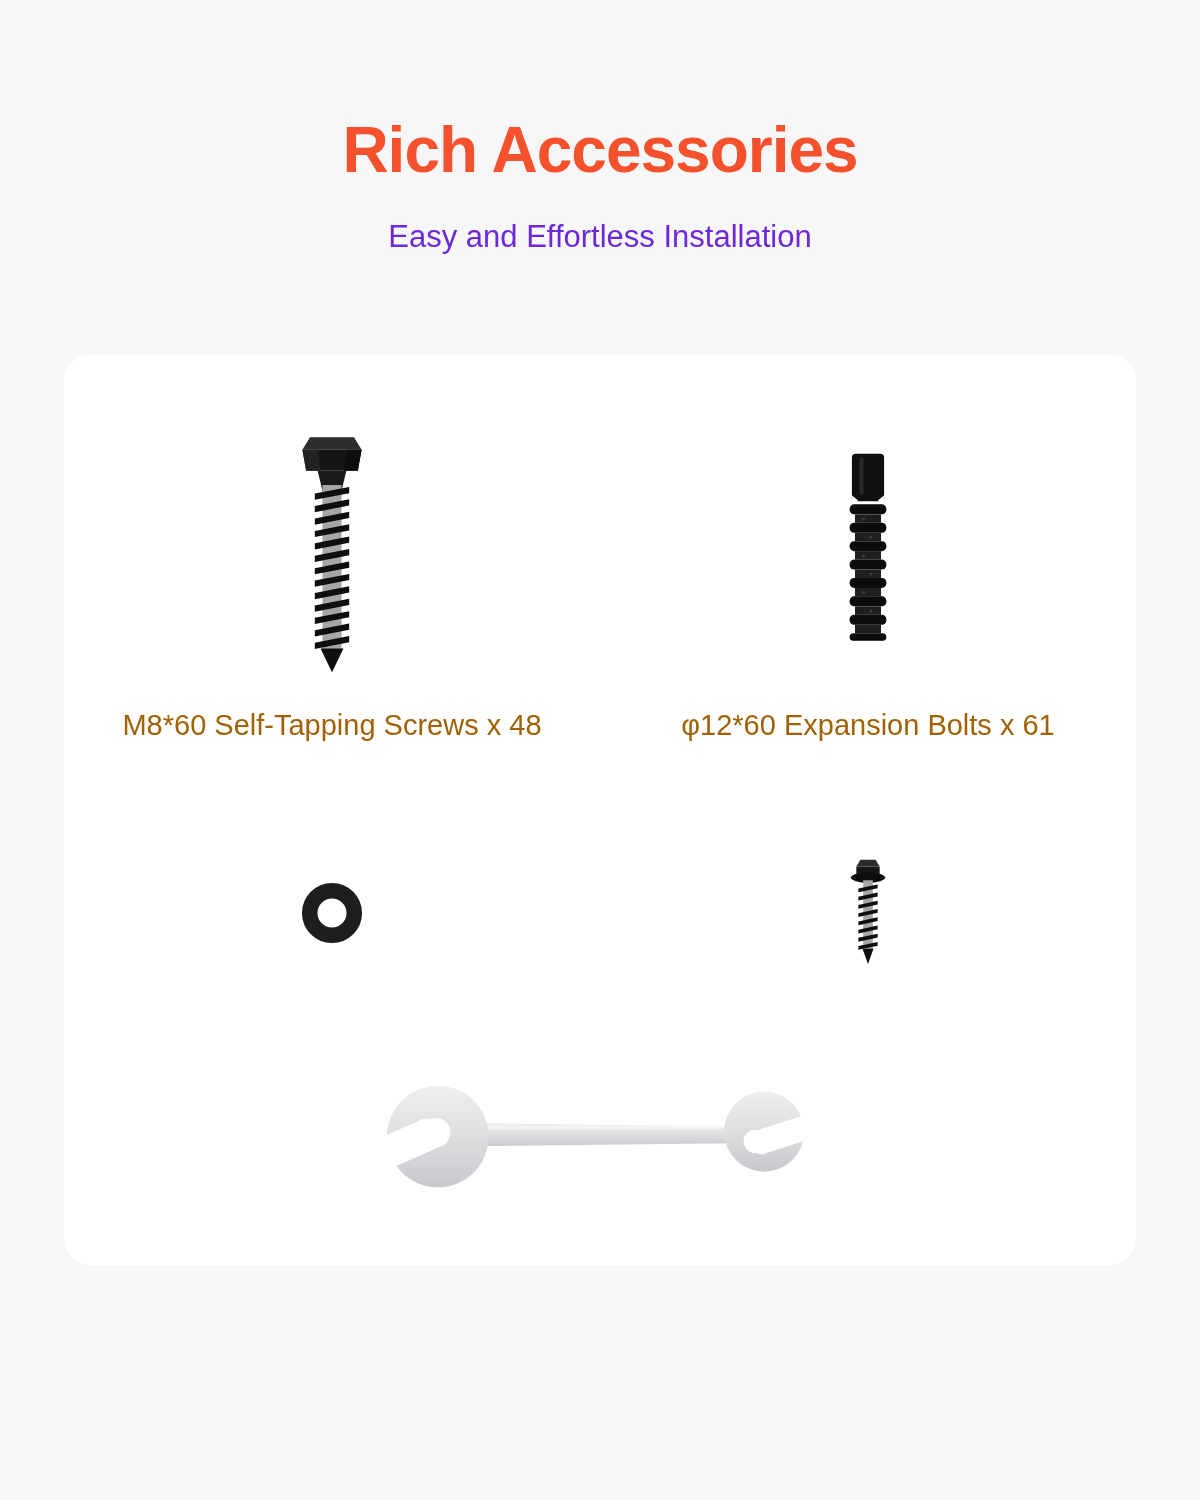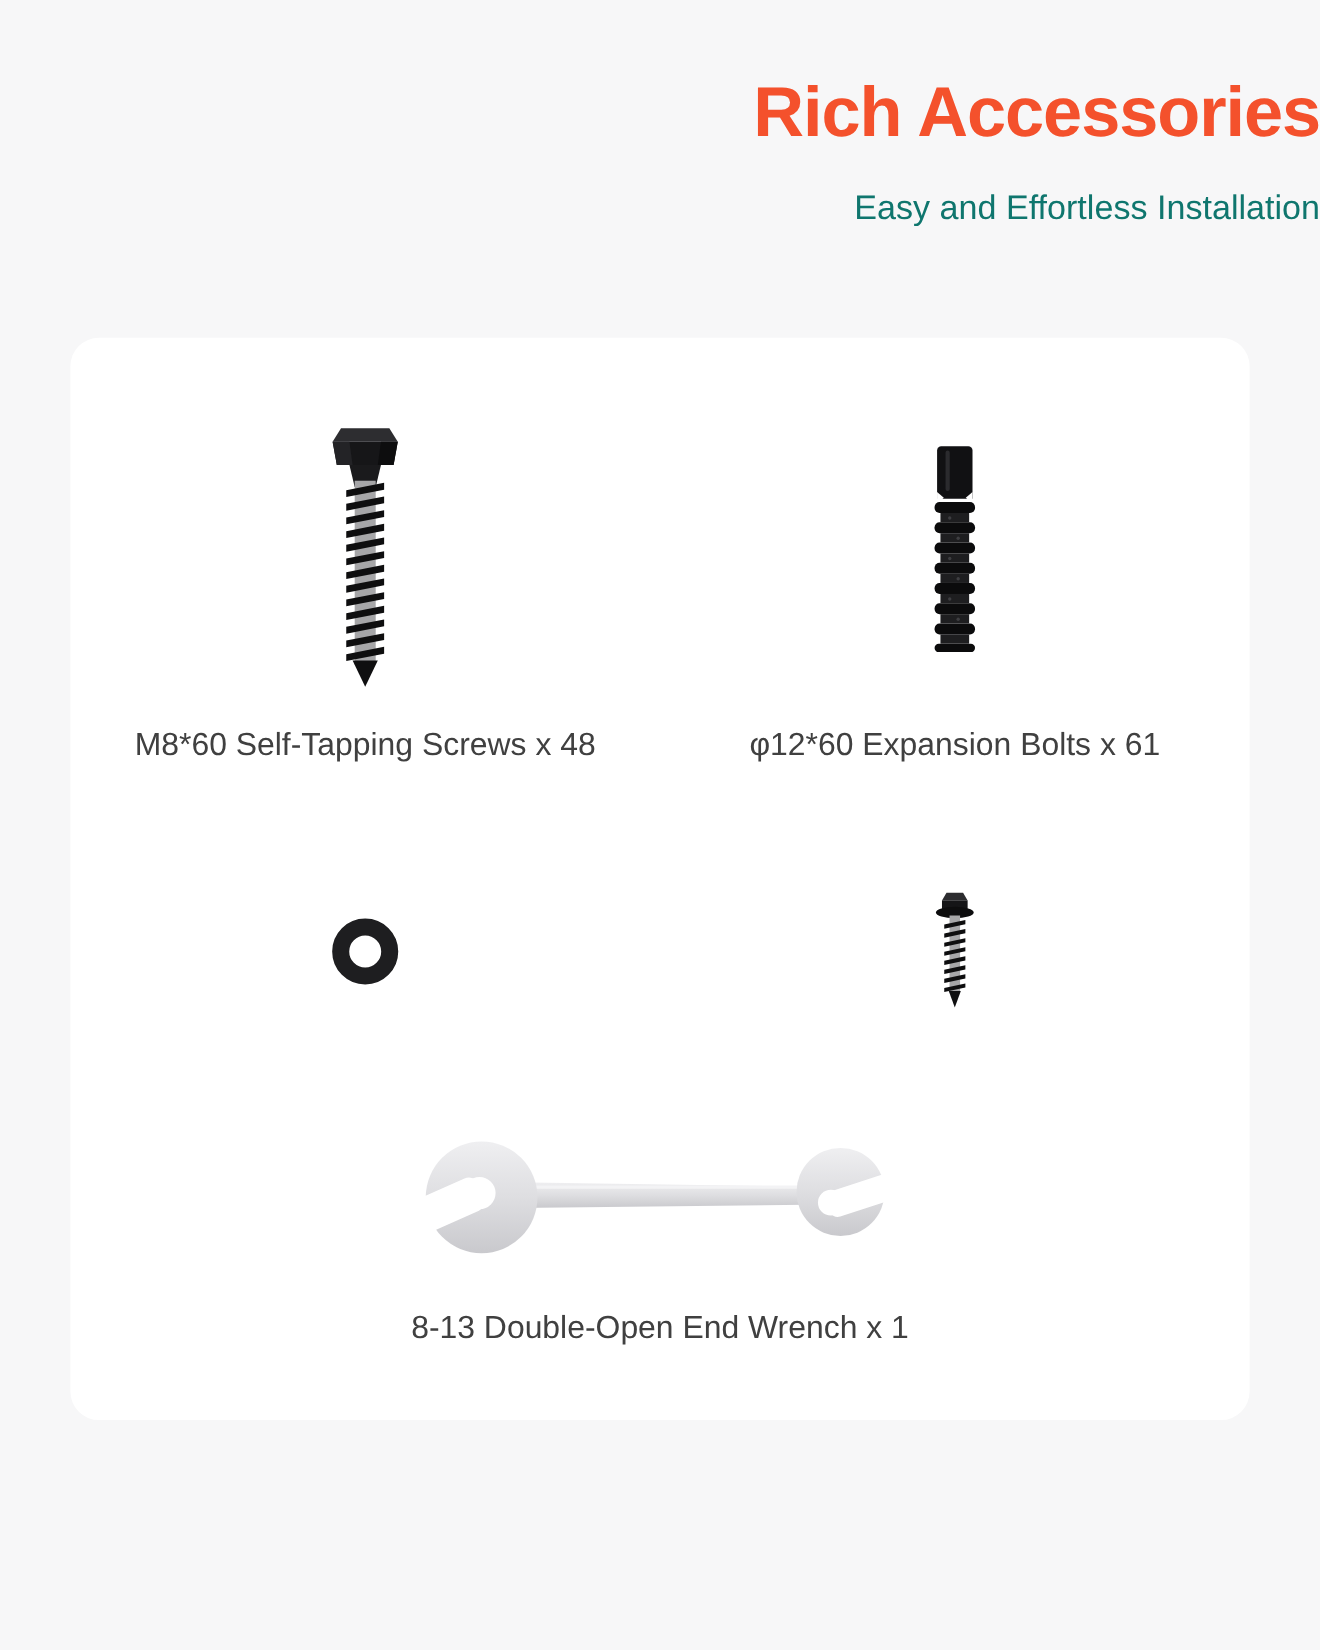--- a/index.html
+++ b/index.html
@@ -5,33 +5,33 @@
   * { margin: 0; padding: 0; box-sizing: border-box; }
   html, body { width: 1200px; }
   body {
     width: 1200px;
     height: 1500px;
     background: #f7f7f8;
     font-family: "Liberation Sans", "DejaVu Sans", sans-serif;
     overflow: hidden;
   }
   .page { width: 1200px; height: 1500px; }
-  header { text-align: right; padding-top: 68px; }
+  header { text-align: center; padding-top: 116px; }
   .title {
     font-size: 64px;
     font-weight: 800;
     letter-spacing: -1px;
     color: #F4512C;
     line-height: 1.08;
   }
   .subtitle {
     margin-top: 32px;
     font-size: 31px;
     font-weight: 400;
-    color: #0f766e;
+    color: #6d28d9;
     line-height: 40px;
   }
   .card {
     width: 1072px;
     margin: 98px auto 0;
     background: #ffffff;
     border-radius: 26px;
     padding: 70px 0 66px;
   }
   .row { display: flex; }
@@ -44,21 +44,21 @@
     align-items: center;
   }
   .cell-full { width: 100%; }
   .imgbox { display: flex; justify-content: center; }
   .imgbox-lg { height: 250px; align-items: flex-start; }
   .imgbox-md { height: 115px; align-items: center; }
   .imgbox-wrench { height: 127px; align-items: center; }
   figcaption, .caption {
     margin-top: 32px;
     font-size: 29px;
-    color: #404040;
+    color: #a16207;
     line-height: 36px;
   }
   .row-3 .caption { margin-top: 38px; }
 </style>
 </head>
 <body>
 
 <div class="page">
 
   <header>
@@ -190,20 +190,19 @@
             <g fill="#ffffff">
               <rect x="-24" y="82" width="96" height="33" rx="10" transform="rotate(-24 -24 98)"></rect>
               <circle cx="62" cy="62" r="15"></circle>
             </g>
             <g fill="#ffffff">
               <rect x="382" y="36" width="84" height="25" rx="8" transform="rotate(-18 466 48)"></rect>
               <circle cx="389" cy="71" r="12"></circle>
             </g>
           </svg>
         </div>
-        <figcaption class="caption">8-13 Double-Open End Wrench x 1</figcaption>
       </figure>
 
     </div>
 
   </section>
 
 </div>
 
 </body></html>

